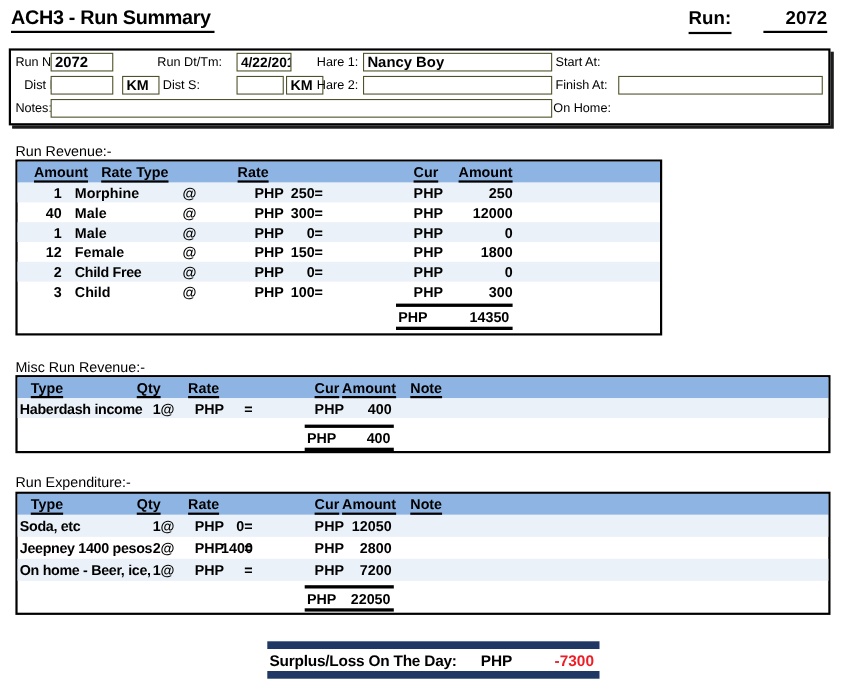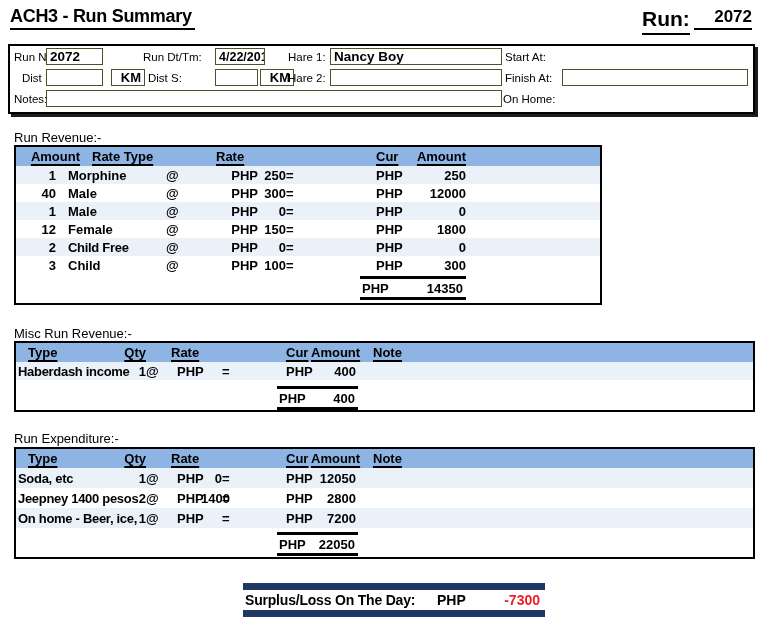--- a/index.html
+++ b/index.html
@@ -7,34 +7,34 @@
     position:relative;
     width:777px;height:625px;
     background:#fff;color:#000;
     font-family:"Liberation Sans", sans-serif;
     overflow:hidden;
   }
   .abs{position:absolute;}
 
   
   #title{left:10px;top:6px;font-size:18px;font-weight:bold;border-bottom:2px solid #000;padding:0 3px 1px 0;letter-spacing:-0.3px;}
-  #run-label{left:642px;top:7px;font-size:21px;font-weight:bold;border-bottom:2px solid #000;padding-bottom:2px;}
+  #run-label{left:626px;top:7px;font-size:17px;font-weight:bold;border-bottom:2px solid #000;padding-bottom:2px;}
   #run-number{left:694px;top:7px;width:58px;text-align:right;font-size:17px;font-weight:bold;border-bottom:2px solid #000;padding-bottom:1px;}
 
   
   #fields{left:8px;top:44px;width:743px;height:66px;border:2px solid #000;background:#fff;box-shadow:3px 3px 0 #1c1c1c;}
   .flabel{position:absolute;font-size:11.5px;white-space:nowrap;}
   .fbox{
     position:absolute;height:17px;box-sizing:border-box;
     border:1.5px solid var(--field_border,#4f5228);background:#fff;
     font-weight:bold;font-size:13.5px;line-height:14px;padding:1px 3px 0 3px;
     white-space:nowrap;overflow:hidden;
   }
   .fbox.center{text-align:center;}
-  .unitbox{font-size:13px;text-align:right;padding-top:1px;}
+  .unitbox{font-size:13px;text-align:left;padding-top:1px;}
 
   
   .seclabel{position:absolute;left:14px;font-size:13px;}
 
   
   .tbl{position:absolute;left:14px;border:2px solid #000;background:#fff;box-sizing:border-box;font-size:13px;font-weight:bold;}
   #tbl-rev{top:145px;width:588px;height:160px;}
   #tbl-misc{top:341px;width:741px;height:71px;}
   #tbl-exp{top:447px;width:741px;height:112px;}
 

